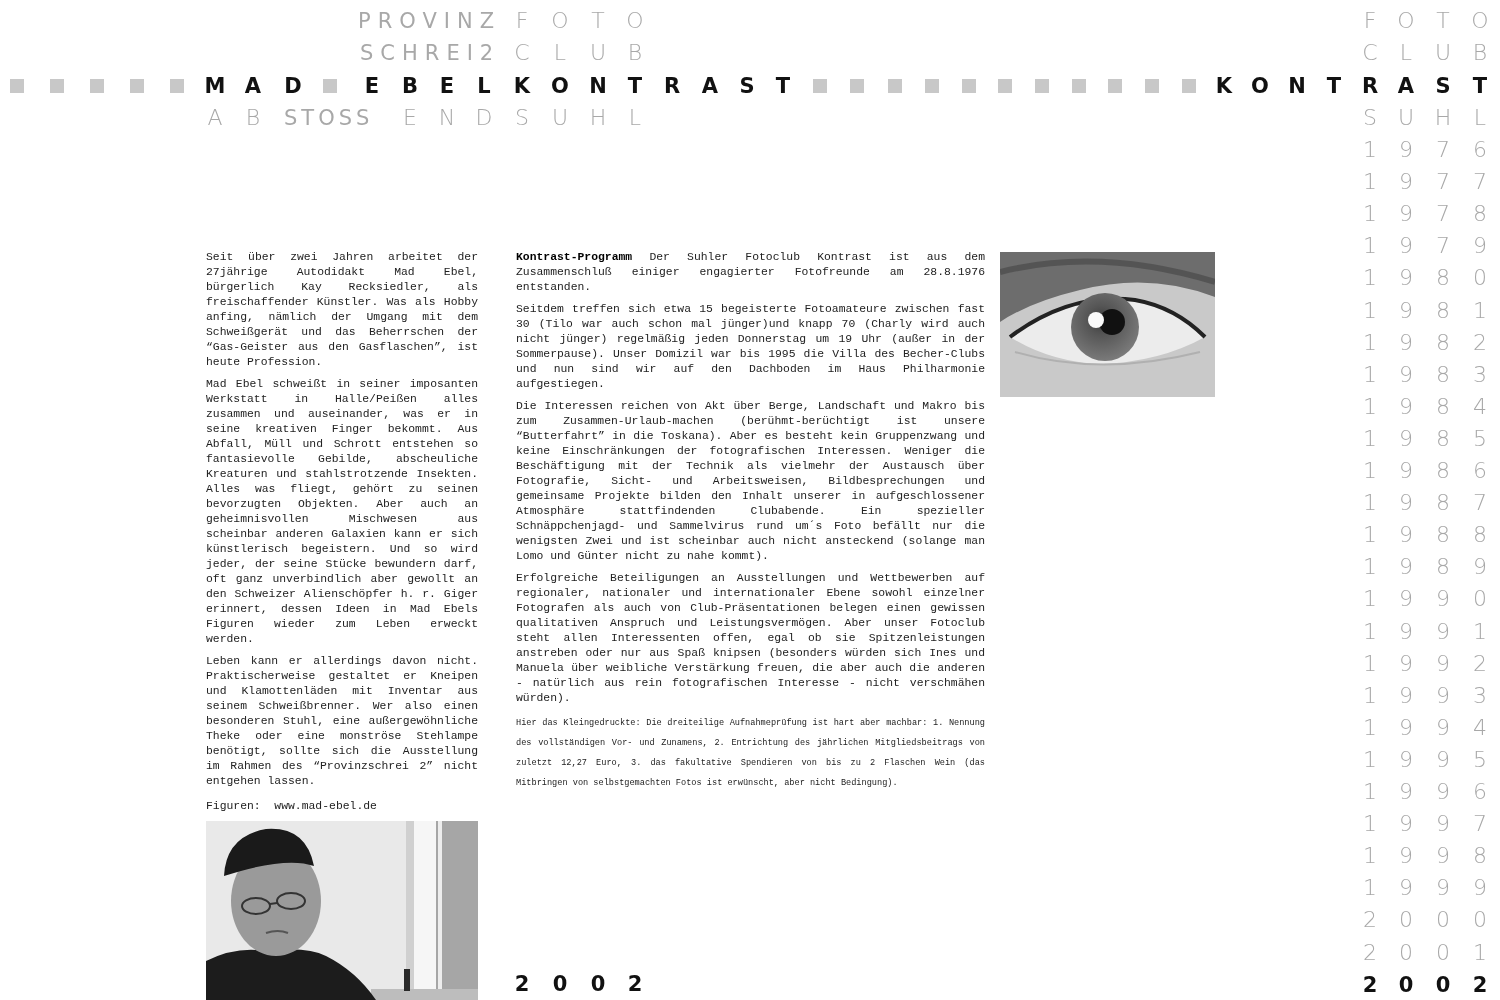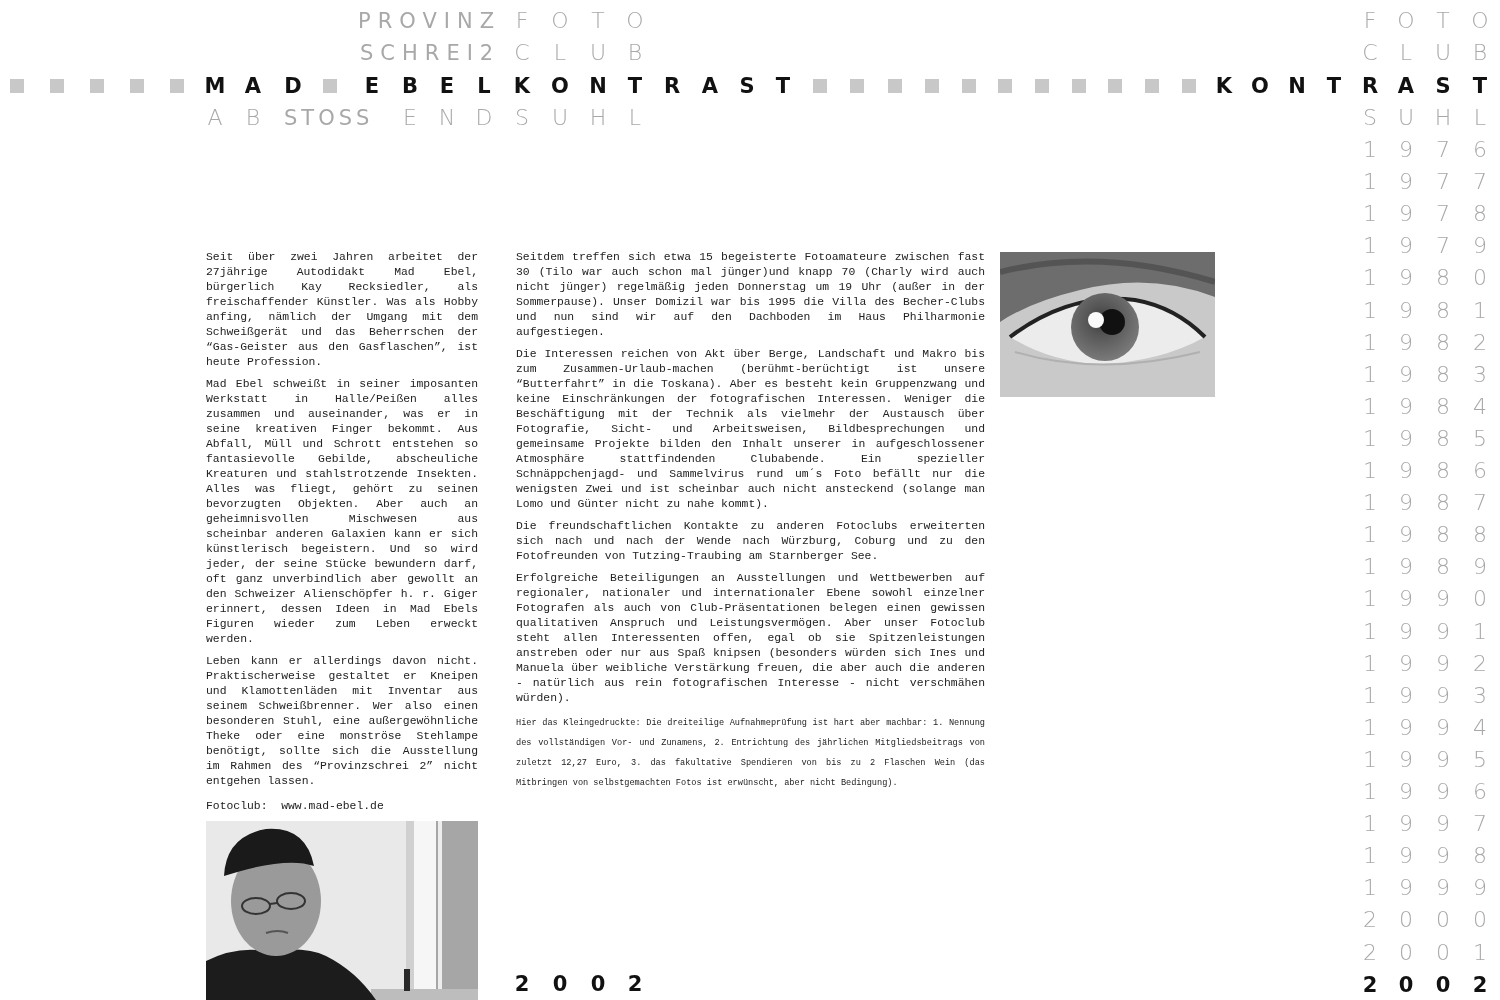--- a/index.html
+++ b/index.html
@@ -270,28 +270,28 @@
       <div class="cell bold" style="left: 1443px; top: 971.6px;">0</div>
       <div class="cell bold" style="left: 1480px; top: 971.6px;">2</div>
     </div>
   </div>
 
 <div class="col" style="left:206px;top:250px;width:272px;">
   <p>Seit über zwei Jahren arbeitet der 27jährige Autodidakt Mad Ebel, bürgerlich Kay Recksiedler, als freischaffender Künstler. Was als Hobby anfing, nämlich der Umgang mit dem Schweißgerät und das Beherrschen der “Gas-Geister aus den Gasflaschen”, ist heute Profession.</p>
   <p>Mad Ebel schweißt in seiner imposanten Werkstatt in Halle/Peißen alles zusammen und auseinander, was er in seine kreativen Finger bekommt. Aus Abfall, Müll und Schrott entstehen so fantasievolle Gebilde, abscheuliche Kreaturen und stahlstrotzende Insekten. Alles was fliegt, gehört zu seinen bevorzugten Objekten. Aber auch an geheimnisvollen Mischwesen aus scheinbar anderen Galaxien kann er sich künstlerisch begeistern. Und so wird jeder, der seine Stücke bewundern darf, oft ganz unverbindlich aber gewollt an den Schweizer Alienschöpfer h. r. Giger erinnert, dessen Ideen in Mad Ebels Figuren wieder zum Leben erweckt werden.</p>
   <p>Leben kann er allerdings davon nicht. Praktischerweise gestaltet er Kneipen und Klamottenläden mit Inventar aus seinem Schweißbrenner. Wer also einen besonderen Stuhl, eine außergewöhnliche Theke oder eine monströse Stehlampe benötigt, sollte sich die Ausstellung im Rahmen des “Provinzschrei 2” nicht entgehen lassen.</p>
   <p style="text-align:left;margin-top:10px;">
-    <span>Fotoclub:</span>&nbsp;&nbsp;<span>www.mad-ebel.de</span>
+    <span>Figuren:</span>&nbsp;&nbsp;<span>www.mad-ebel.de</span>
   </p>
 </div>
 
 <div class="col" style="left:516px;top:250px;width:469px;">
+  <p><b>Kontrast-Programm</b><span> Der Suhler Fotoclub Kontrast ist aus dem Zusammenschluß einiger engagierter Fotofreunde am 28.8.1976 entstanden.</span></p>
   <p>Seitdem treffen sich etwa 15 begeisterte Fotoamateure zwischen fast 30 (Tilo war auch schon mal jünger)und knapp 70 (Charly wird auch nicht jünger) regelmäßig jeden Donnerstag um 19 Uhr (außer in der Sommerpause). Unser Domizil war bis 1995 die Villa des Becher-Clubs und nun sind wir auf den Dachboden im Haus Philharmonie aufgestiegen.</p>
   <p>Die Interessen reichen von Akt über Berge, Landschaft und Makro bis zum Zusammen-Urlaub-machen (berühmt-berüchtigt ist unsere “Butterfahrt” in die Toskana). Aber es besteht kein Gruppenzwang und keine Einschränkungen der fotografischen Interessen. Weniger die Beschäftigung mit der Technik als vielmehr der Austausch über Fotografie, Sicht- und Arbeitsweisen, Bildbesprechungen und gemeinsame Projekte bilden den Inhalt unserer in aufgeschlossener Atmosphäre stattfindenden Clubabende. Ein spezieller Schnäppchenjagd- und Sammelvirus rund um´s Foto befällt nur die wenigsten Zwei und ist scheinbar auch nicht ansteckend (solange man Lomo und Günter nicht zu nahe kommt).</p>
-  <p>Die freundschaftlichen Kontakte zu anderen Fotoclubs erweiterten sich nach und nach der Wende nach Würzburg, Coburg und zu den Fotofreunden von Tutzing-Traubing am Starnberger See.</p>
   <p>Erfolgreiche Beteiligungen an Ausstellungen und Wettbewerben auf regionaler, nationaler und internationaler Ebene sowohl einzelner Fotografen als auch von Club-Präsentationen belegen einen gewissen qualitativen Anspruch und Leistungsvermögen. Aber unser Fotoclub steht allen Interessenten offen, egal ob sie Spitzenleistungen anstreben oder nur aus Spaß knipsen (besonders würden sich Ines und Manuela über weibliche Verstärkung freuen, die aber auch die anderen - natürlich aus rein fotografischen Interesse - nicht verschmähen würden).</p>
   <p class="small">Hier das Kleingedruckte: Die dreiteilige Aufnahmeprüfung ist hart aber machbar: 1. Nennung des vollständigen Vor- und Zunamens, 2. Entrichtung des jährlichen Mitgliedsbeitrags von zuletzt 12,27 Euro, 3. das fakultative Spendieren von bis zu 2 Flaschen Wein (das Mitbringen von selbstgemachten Fotos ist erwünscht, aber nicht Bedingung).</p>
 </div>
 
 <div class="photo eye">
   <svg width="215" height="145" viewBox="0 0 215 145">
     <defs>
       <radialGradient id="irisG" cx="0.45" cy="0.4" r="0.6">
         <stop offset="0" stop-color="#3a3a3a"></stop>
         <stop offset="0.35" stop-color="#555"></stop>

